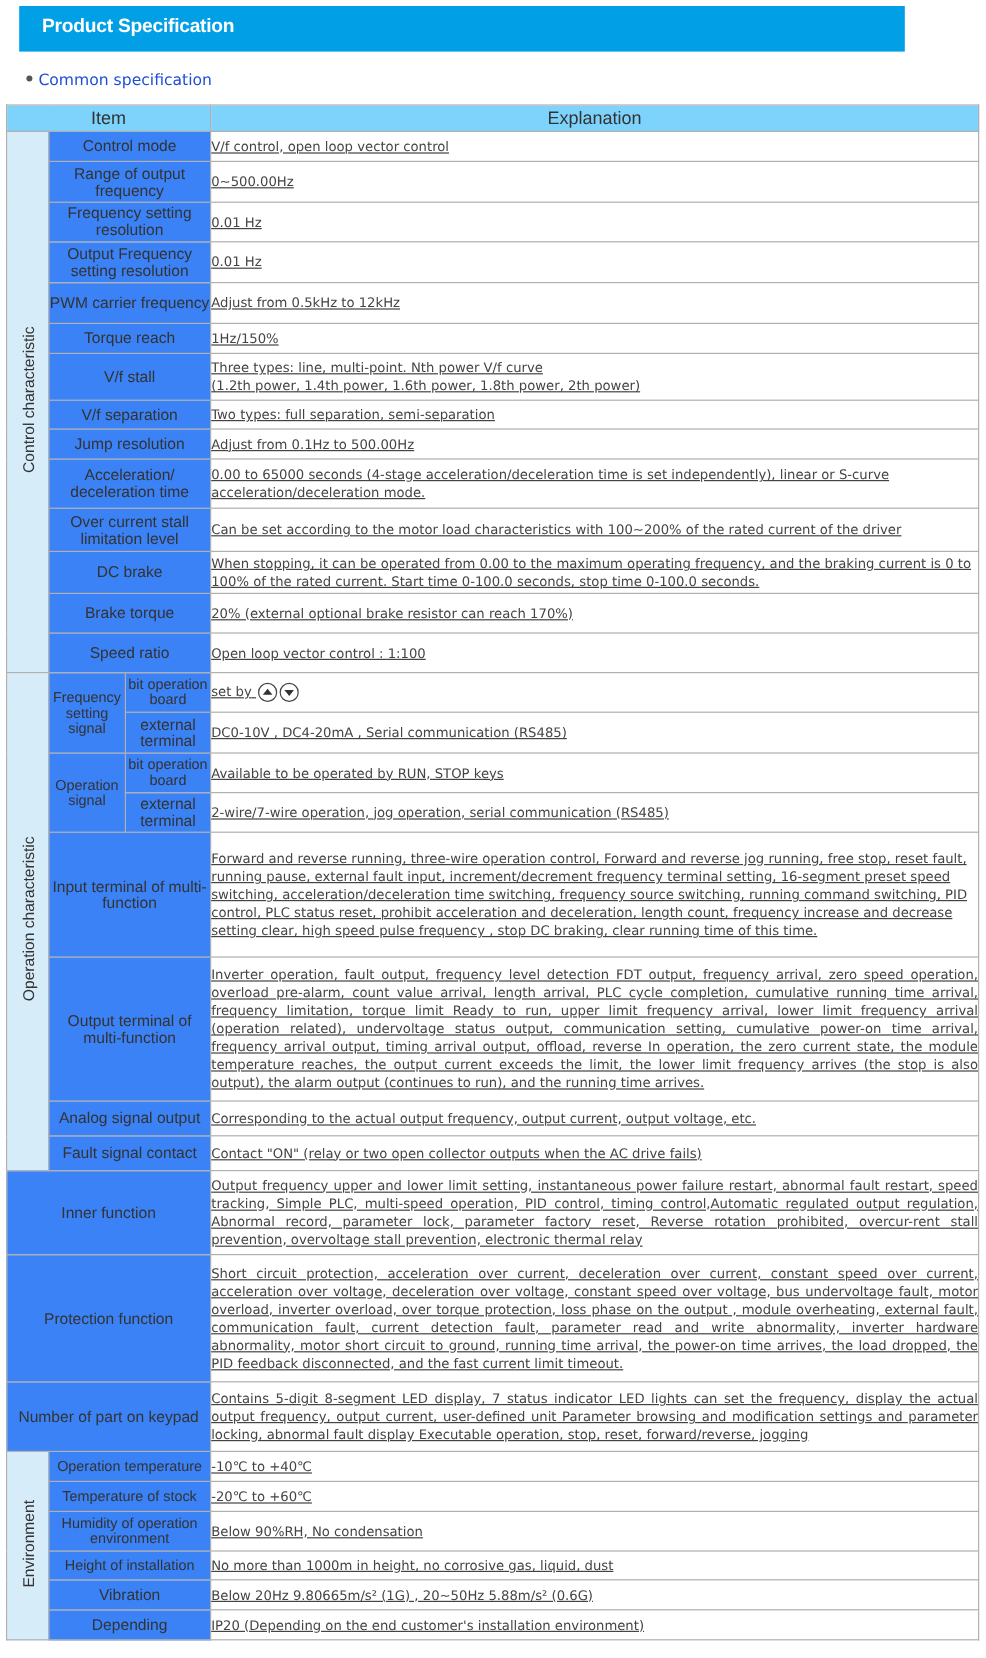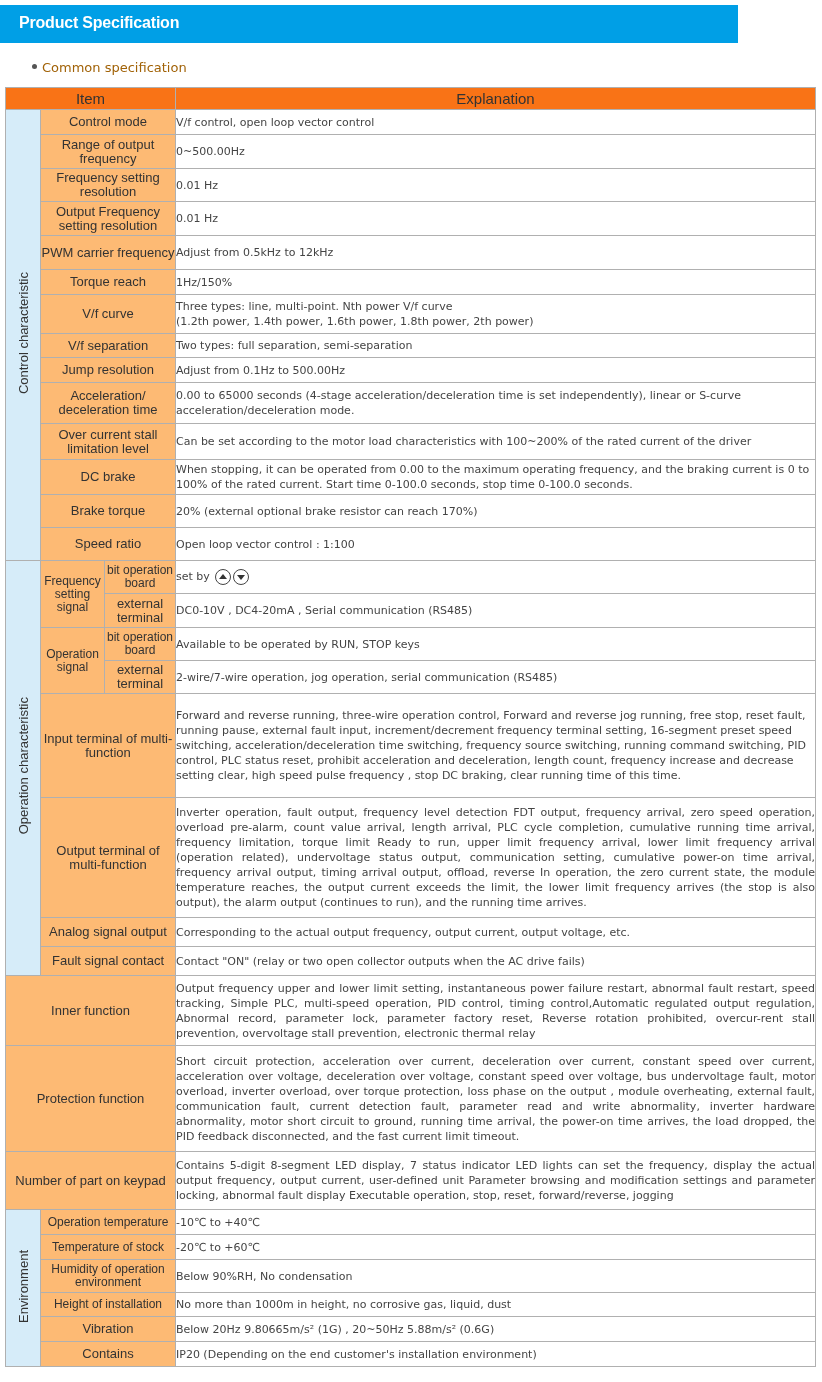--- a/index.html
+++ b/index.html
@@ -1,28 +1,28 @@
 <!DOCTYPE html>
 <html><head>
 <meta charset="utf-8">
 <style>
   html, body { margin: 0; padding: 0; background: #ffffff; }
   body { width: 822px; height: 1382px; position: relative; overflow: hidden; font-family: "DejaVu Sans", sans-serif; color: #333; }
-  .banner { position: absolute; left: 0; top: 5px; width: 738px; height: 38px; background: #009fe6; }
+  .banner { position: absolute; left: 16px; top: 5px; width: 738px; height: 38px; background: #009fe6; }
   .banner-title { position: absolute; left: 19px; top: 9px; font-family: "Liberation Sans", sans-serif; font-weight: bold; font-size: 16px; color: #fff; letter-spacing: -0.2px; }
-  .subhead { position: absolute; left: 32px; top: 60px; font-size: 13px; color: #a16207; font-family: "DejaVu Sans", sans-serif; }
+  .subhead { position: absolute; left: 22px; top: 60px; font-size: 13px; color: #1d4ed8; font-family: "DejaVu Sans", sans-serif; }
   .subhead .dot { display: inline-block; width: 5px; height: 5px; border-radius: 50%; background: #555; vertical-align: middle; margin-right: 5px; position: relative; top: -2px; }
   table.spec { position: absolute; left: 5px; top: 87px; width: 810px; border-collapse: collapse; table-layout: fixed; }
   table.spec td, table.spec th { border: 1px solid #b0b0b0; padding: 0; }
-  th.hd { background: #f97316; font-family: "Liberation Sans", sans-serif; font-weight: normal; font-size: 15px; color: #333; height: 21px; }
-  td.lab { background: #fdba74; text-align: center; font-family: "Liberation Sans", sans-serif; font-size: 13px; color: #333; line-height: 14px; padding: 0 2px; }
+  th.hd { background: #7dd3fc; font-family: "Liberation Sans", sans-serif; font-weight: normal; font-size: 15px; color: #333; height: 21px; }
+  td.lab { background: #3b82f6; text-align: center; font-family: "Liberation Sans", sans-serif; font-size: 13px; color: #333; line-height: 14px; padding: 0 2px; }
   td.lab.small { font-size: 12px; line-height: 13px; }
   td.sec { background: #d6ecf9; text-align: center; vertical-align: middle; }
   td.sec .vert { writing-mode: vertical-rl; transform: rotate(180deg); font-family: "Liberation Sans", sans-serif; font-size: 13px; color: #333; white-space: nowrap; display: inline-block; }
-  td.val { background: #fff; font-family: "DejaVu Sans", sans-serif; font-size: 11px; line-height: 15px; color: #444; padding: 2px 14px 2px 15px; text-align: left; }
+  td.val { background: #fff; font-family: "DejaVu Sans", sans-serif; font-size: 11px; line-height: 15px; color: #444; padding: 2px 14px 2px 15px; text-align: left; text-decoration: underline; }
   td.val.just { text-align: justify; }
   .arrow-btn { display: inline-block; width: 14px; height: 14px; border: 1px solid #444; border-radius: 50%; position: relative; vertical-align: middle; margin-left: 2px; }
   .arrow-btn::after { content: ""; position: absolute; left: 3px; border-left: 4px solid transparent; border-right: 4px solid transparent; }
   .arrow-up::after { top: 4px; border-bottom: 5px solid #333; }
   .arrow-down::after { top: 5px; border-top: 5px solid #333; }
 </style>
 </head>
 <body>
 
 <div class="banner">
@@ -65,21 +65,21 @@
   </tr>
   <tr style="height:34px">
     <td class="lab" colspan="2">PWM carrier frequency</td>
     <td class="val">Adjust from 0.5kHz to 12kHz</td>
   </tr>
   <tr style="height:25px">
     <td class="lab" colspan="2">Torque reach</td>
     <td class="val">1Hz/150%</td>
   </tr>
   <tr style="height:39px">
-    <td class="lab" colspan="2">V/f curve</td>
+    <td class="lab" colspan="2">V/f stall</td>
     <td class="val"><span>Three types: line, multi-point. Nth power V/f curve</span><br><span>(1.2th power, 1.4th power, 1.6th power, 1.8th power, 2th power)</span></td>
   </tr>
   <tr style="height:24px">
     <td class="lab" colspan="2">V/f separation</td>
     <td class="val">Two types: full separation, semi-separation</td>
   </tr>
   <tr style="height:25px">
     <td class="lab" colspan="2">Jump resolution</td>
     <td class="val">Adjust from 0.1Hz to 500.00Hz</td>
   </tr>
@@ -170,17 +170,17 @@
   </tr>
   <tr style="height:24px">
     <td class="lab small" colspan="2">Height of installation</td>
     <td class="val">No more than 1000m in height, no corrosive gas, liquid, dust</td>
   </tr>
   <tr style="height:25px">
     <td class="lab" colspan="2">Vibration</td>
     <td class="val">Below 20Hz 9.80665m/s² (1G) , 20~50Hz 5.88m/s² (0.6G)</td>
   </tr>
   <tr style="height:25px">
-    <td class="lab" colspan="2">Contains</td>
+    <td class="lab" colspan="2">Depending</td>
     <td class="val">IP20 (Depending on the end customer's installation environment)</td>
   </tr>
 </tbody>
   </table>
 
 </body></html>

